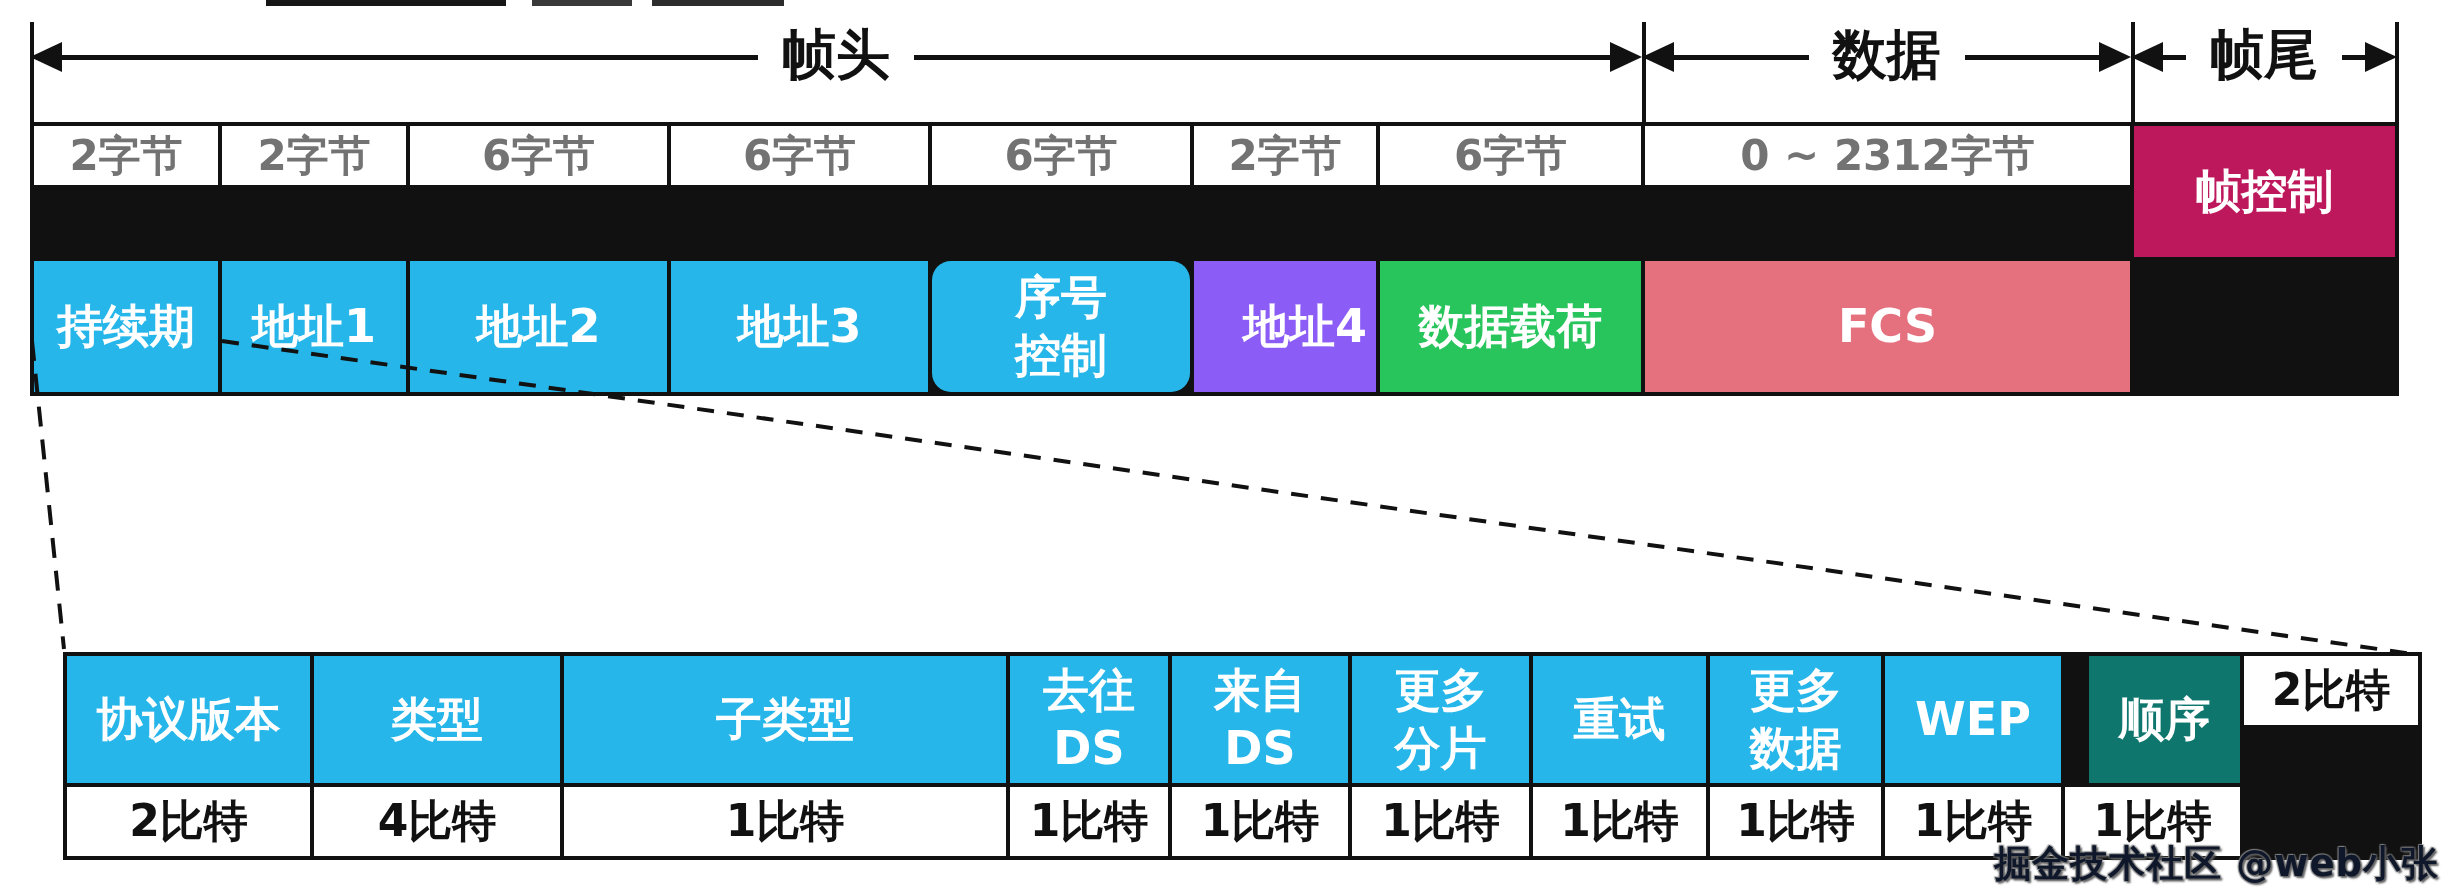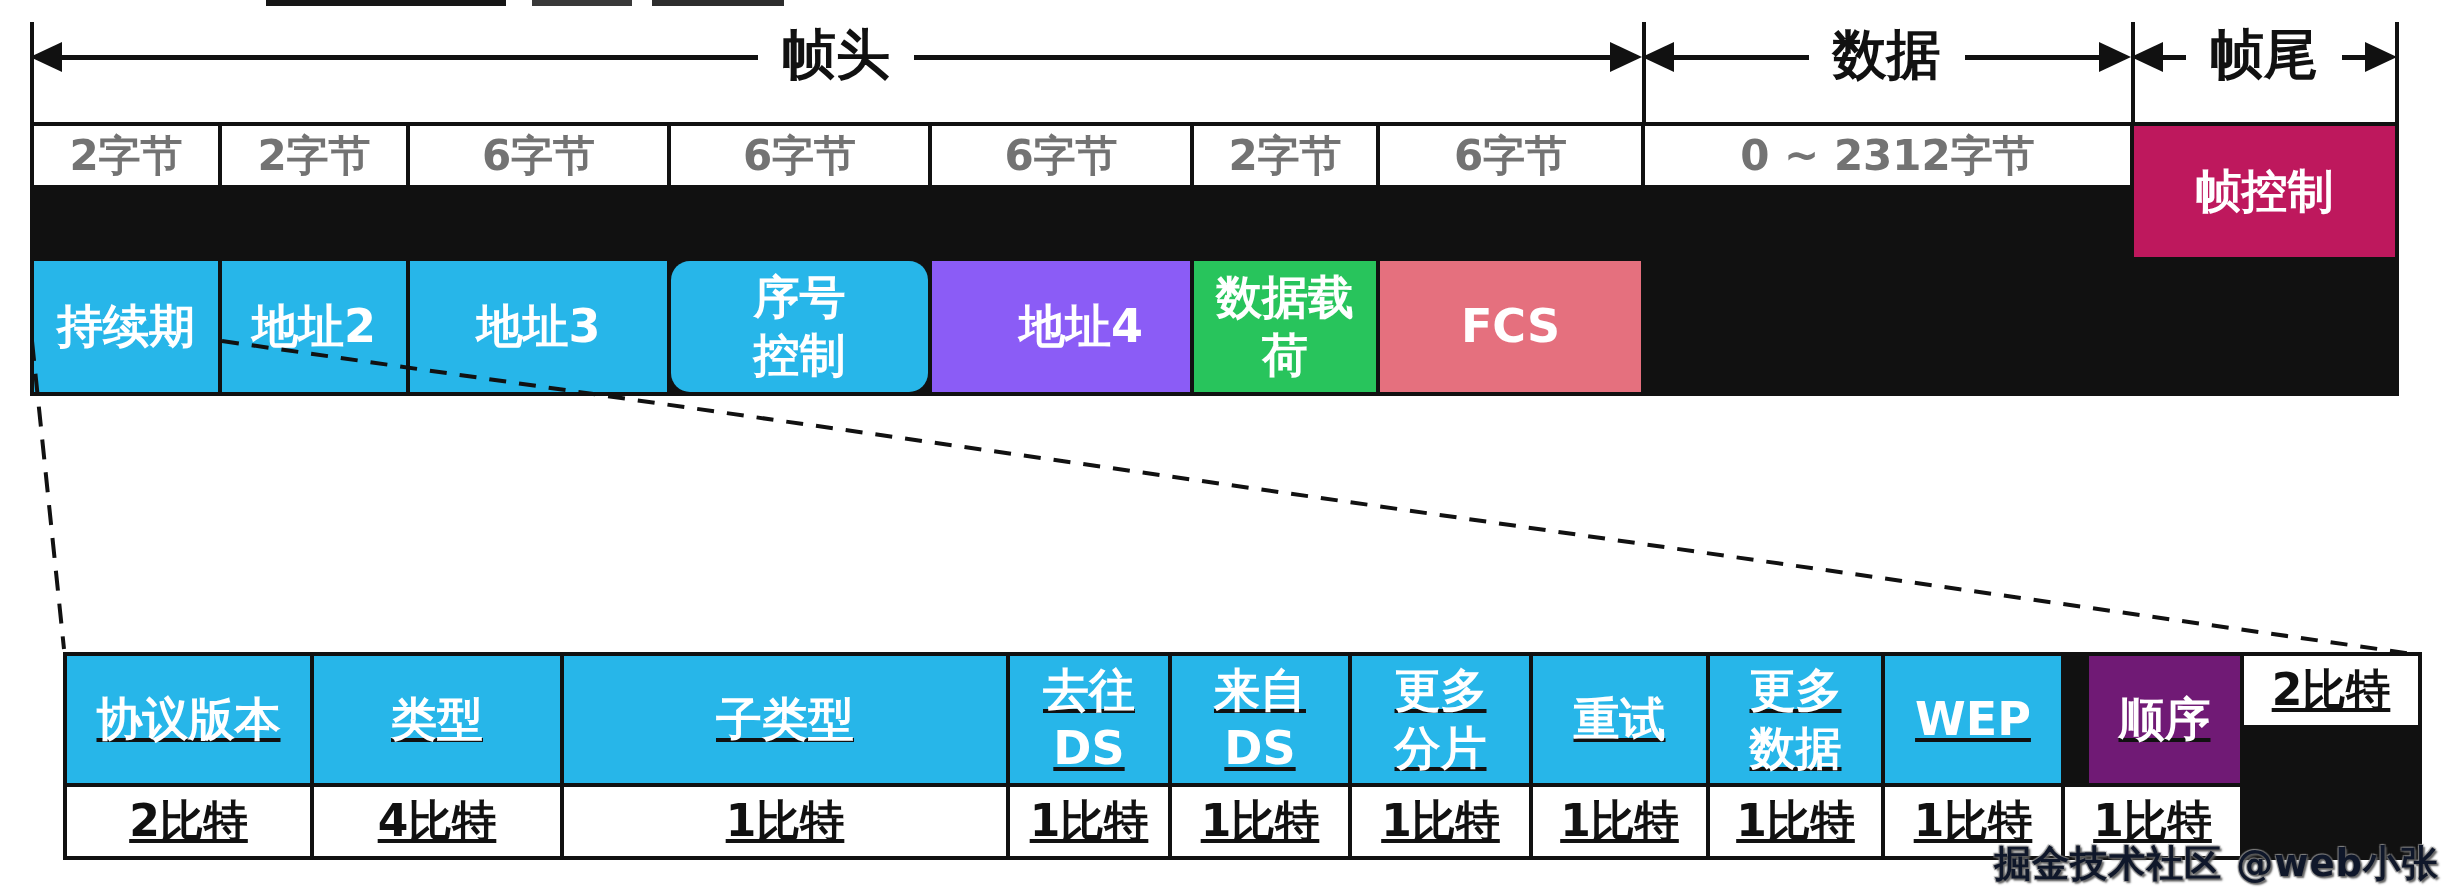--- a/index.html
+++ b/index.html
@@ -103,49 +103,50 @@
       <div class="cell size">2字节</div>
       <div class="cell size">2字节</div>
       <div class="cell size">6字节</div>
       <div class="cell size">6字节</div>
       <div class="cell size">6字节</div>
       <div class="cell size">2字节</div>
       <div class="cell size">6字节</div>
       <div class="cell size">0 ~ 2312字节</div>
       <div class="cell field" style="background: #be185d; text-align: right;">帧控制</div>
       <div class="cell field" style="background: rgb(39, 182, 233);">持续期</div>
+      <div class="cell field" style="background: rgb(39, 182, 233);">地址1</div>
       <div class="cell field" style="background: rgb(39, 182, 233);">地址2</div>
       <div class="cell field" style="background: rgb(39, 182, 233);">地址3</div>
       <div class="cell field" style="background: rgb(39, 182, 233); border-radius: 19px;">序号
 控制</div>
       <div class="cell field" style="background: #8b5cf6; padding-left: 40px;">地址4</div>
       <div class="cell field" style="background: rgb(40, 196, 92);">数据载荷</div>
       <div class="cell field" style="background: rgb(229, 112, 126);">FCS</div>
     </div>
 
   <svg id="connector" width="2457" height="893">
     <line x1="32" y1="341" x2="64" y2="649" stroke="#111" stroke-width="4" stroke-dasharray="20 13"></line>
     <line x1="222" y1="341" x2="2420" y2="655" stroke="#111" stroke-width="4" stroke-dasharray="17 13"></line>
   </svg>
 
-  <div id="control-table" class="grid-table" style="grid-template-columns: 243px 246px 442px 158px 176px 177px 173px 171px 176px 175px 174px; text-decoration: underline;">
+  <div id="control-table" class="grid-table" style="grid-template-columns: 243px 246px 442px 158px 176px 177px 173px 171px 176px 175px 174px;">
       <div class="cell ctl-head" style="background: rgb(39, 182, 233);">协议版本</div>
       <div class="cell ctl-head" style="background: rgb(39, 182, 233);">类型</div>
       <div class="cell ctl-head" style="background: rgb(39, 182, 233);">子类型</div>
       <div class="cell ctl-head" style="background: rgb(39, 182, 233);">去往
 DS</div>
       <div class="cell ctl-head" style="background: rgb(39, 182, 233);">来自
 DS</div>
       <div class="cell ctl-head" style="background: rgb(39, 182, 233);">更多
 分片</div>
       <div class="cell ctl-head" style="background: rgb(39, 182, 233);">重试</div>
       <div class="cell ctl-head" style="background: rgb(39, 182, 233);">更多
 数据</div>
       <div class="cell ctl-head" style="background: rgb(39, 182, 233);">WEP</div>
-      <div class="cell ctl-head" style="background: #701a75; margin-left: 24px;">顺序</div>
+      <div class="cell ctl-head" style="background: #0f766e; margin-left: 24px;">顺序</div>
       <div class="cell bits">2比特</div>
       <div class="cell bits">2比特</div>
       <div class="cell bits">4比特</div>
       <div class="cell bits">1比特</div>
       <div class="cell bits">1比特</div>
       <div class="cell bits">1比特</div>
       <div class="cell bits">1比特</div>
       <div class="cell bits">1比特</div>
       <div class="cell bits">1比特</div>
       <div class="cell bits">1比特</div>

